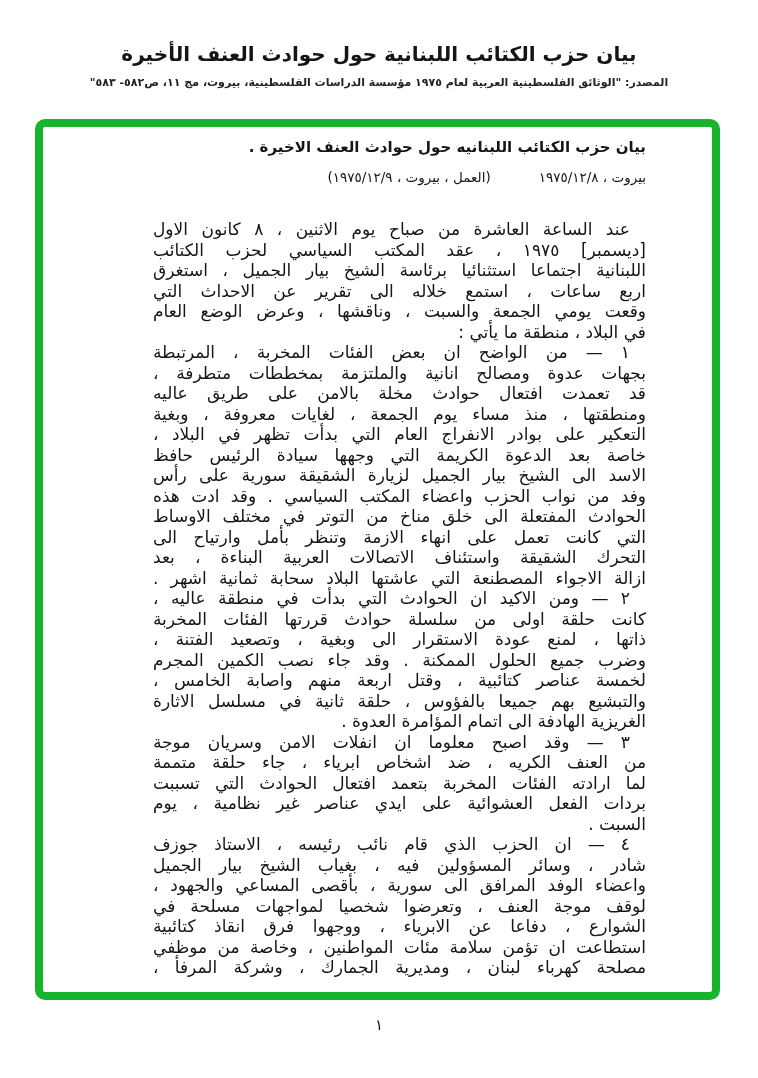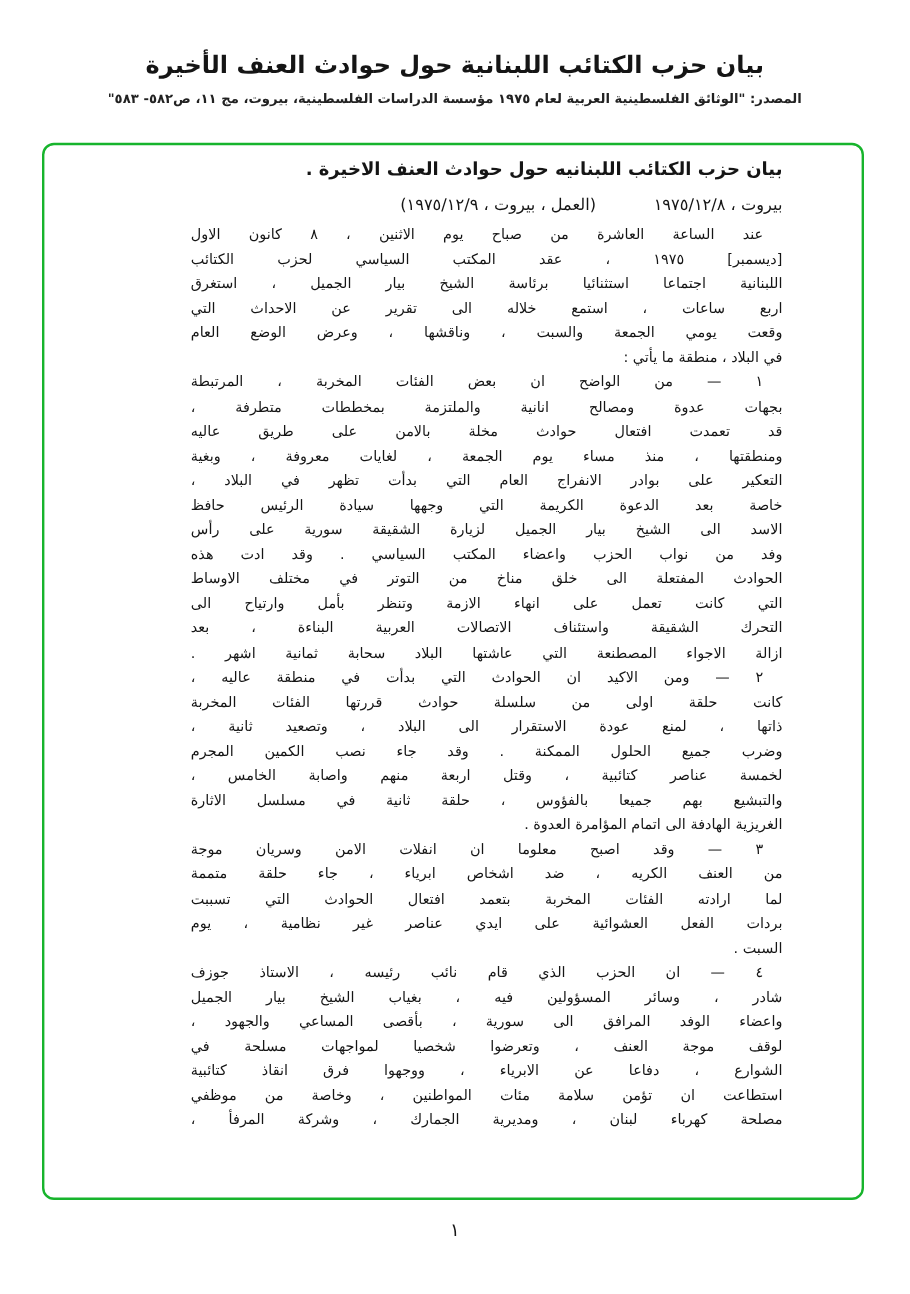--- a/index.html
+++ b/index.html
@@ -20,21 +20,21 @@
   .page-header-source {
     position: absolute; top: 76px; left: 0; right: 0;
     text-align: center; direction: rtl;
     font-size: 11px; font-weight: bold;
     color: #222;
   }
   .doc-frame {
     position: absolute; left: 35px; top: 119px;
     width: 685px; height: 881px;
     box-sizing: border-box;
-    border: 2px solid #4c1d95;
+    border: 8px solid #4c1d95;
     border-radius: 10px;
     background: #ffffff;
   }
   .doc-content {
     position: absolute; top: 10px; right: 66px;
     width: 493px;
     direction: rtl;
     text-align: right;
   }
   .doc-title {
@@ -43,22 +43,22 @@
     white-space: nowrap;
   }
   .doc-dateline {
     margin-top: 10px;
     display: flex;
     gap: 48px;
     font-size: 13.5px;
     line-height: 20px;
   }
   .doc-body {
-    margin-top: 4px;
-    font-size: 12px;
+    margin-top: 32px;
+    font-size: 17px;
     line-height: 20.5px;
   }
   .tline {
     text-align: justify;
     text-align-last: justify;
   }
   .tline.first { text-indent: 16px; }
   .tline.plain-end { text-align-last: right; }
   .page-number {
     position: absolute; top: 1016px; left: 0; right: 0;
@@ -98,21 +98,21 @@
         <div class="tline">التعكير على بوادر الانفراج العام التي بدأت تظهر في البلاد ،</div>
         <div class="tline">خاصة بعد الدعوة الكريمة التي وجهها سيادة الرئيس حافظ</div>
         <div class="tline">الاسد الى الشيخ بيار الجميل لزيارة الشقيقة سورية على رأس</div>
         <div class="tline">وفد من نواب الحزب واعضاء المكتب السياسي . وقد ادت هذه</div>
         <div class="tline">الحوادث المفتعلة الى خلق مناخ من التوتر في مختلف الاوساط</div>
         <div class="tline">التي كانت تعمل على انهاء الازمة وتنظر بأمل وارتياح الى</div>
         <div class="tline">التحرك الشقيقة واستئناف الاتصالات العربية البناءة ، بعد</div>
         <div class="tline">ازالة الاجواء المصطنعة التي عاشتها البلاد سحابة ثمانية اشهر .</div>
         <div class="tline first">٢ — ومن الاكيد ان الحوادث التي بدأت في منطقة عاليه ،</div>
         <div class="tline">كانت حلقة اولى من سلسلة حوادث قررتها الفئات المخربة</div>
-        <div class="tline">ذاتها ، لمنع عودة الاستقرار الى البلاد ، وتصعيد ثانية ،</div>
+        <div class="tline">ذاتها ، لمنع عودة الاستقرار الى وبغية ، وتصعيد الفتنة ،</div>
         <div class="tline">وضرب جميع الحلول الممكنة . وقد جاء نصب الكمين المجرم</div>
         <div class="tline">لخمسة عناصر كتائبية ، وقتل اربعة منهم واصابة الخامس ،</div>
         <div class="tline">والتبشيع بهم جميعا بالفؤوس ، حلقة ثانية في مسلسل الاثارة</div>
         <div class="tline plain-end">الغريزية الهادفة الى اتمام المؤامرة العدوة .</div>
         <div class="tline first">٣ — وقد اصبح معلوما ان انفلات الامن وسريان موجة</div>
         <div class="tline">من العنف الكريه ، ضد اشخاص ابرياء ، جاء حلقة متممة</div>
         <div class="tline">لما ارادته الفئات المخربة بتعمد افتعال الحوادث التي تسببت</div>
         <div class="tline">بردات الفعل العشوائية على ايدي عناصر غير نظامية ، يوم</div>
         <div class="tline plain-end">السبت .</div>
         <div class="tline first">٤ — ان الحزب الذي قام نائب رئيسه ، الاستاذ جوزف</div>

